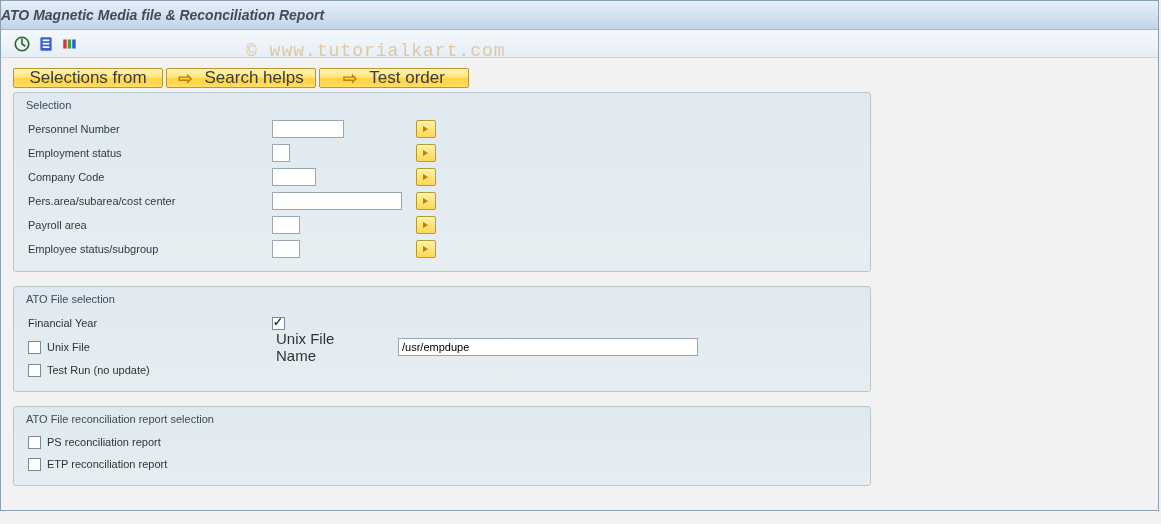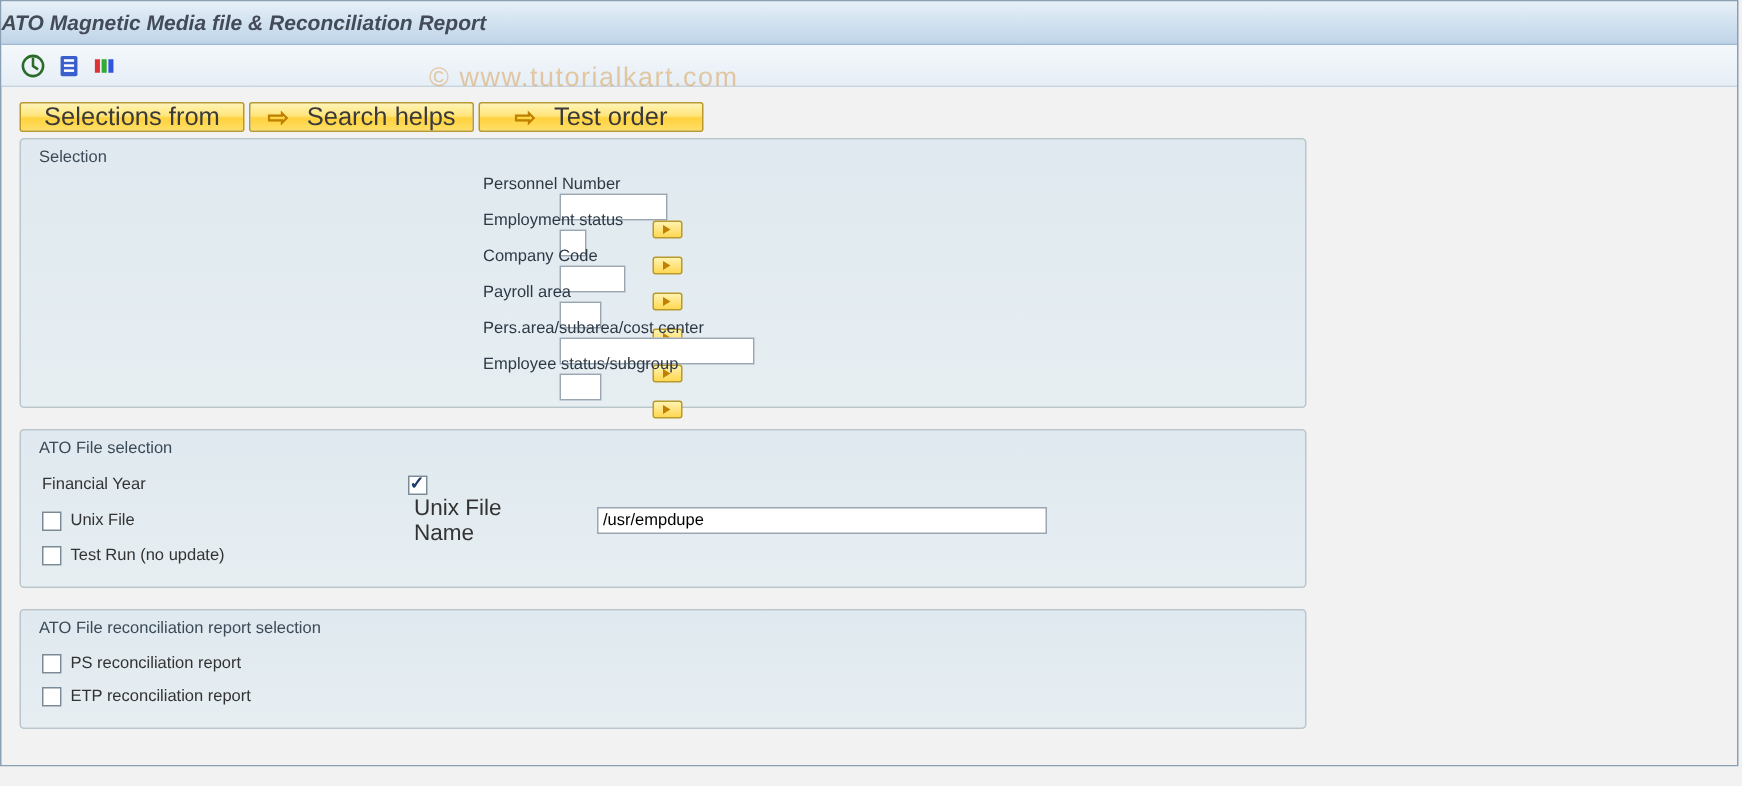--- a/index.html
+++ b/index.html
@@ -74,21 +74,20 @@
   .group-title {
     font-size: 11px;
     color: #3b4a58;
     margin-bottom: 6px;
     padding-left: 2px;
   }
   .row {
     display: flex;
     align-items: center;
     height: 24px;
-    flex-direction: column;
   }
   .lbl {
     width: 248px;
     padding-left: 4px;
     color: #2d3a46;
   }
   .fld {
     width: 138px;
     display: flex;
   }
@@ -144,23 +143,22 @@
   .file-name-lbl {
     width: 106px; height:20px;
     display:inline-flex; align-items:center; justify-content:flex-start;
     font-size:15px; color:#333; padding-left:4px;
   }
   .file-input { margin-left:6px; }
   .file-input input { width: 300px; height:18px; border:1px solid #9aa6b2; padding:0 3px; font-size:11px; }
   .watermark {
     position:absolute; top:40px; left:245px;
     font-size:18px; color: rgba(210,120,0,0.35);
-    font-family: Liberation Sans, sans-serif; letter-spacing:1px;
+    font-family: Liberation Mono, monospace; letter-spacing:1px;
     pointer-events:none;
-    margin-left:40px;
   }
   .container { position:relative; border:1px solid #8aa0b4; width:1159px; background:#f2f2f2;}
 </style>
 </head>
 <body>
 
 <div class="container">
 
   <div class="title-bar">
     <h1>ATO Magnetic Media file &amp; Reconciliation Report</h1>
@@ -241,35 +239,35 @@
             <input type="text" style="width: 44px;" value="">
           </div>
         <div class="multibtn">
             <svg viewBox="0 0 10 10">
               <path d="M2 2 L7 5 L2 8 Z" fill="#c08000"></path>
             </svg>
           </div>
       </div>
 
       <div class="row">
+        <div class="lbl">Pers.area/subarea/cost center</div>
+        <div class="fld">
+            <input type="text" style="width: 130px;" value="">
+          </div>
+        <div class="multibtn">
+            <svg viewBox="0 0 10 10">
+              <path d="M2 2 L7 5 L2 8 Z" fill="#c08000"></path>
+            </svg>
+          </div>
+      </div>
+
+      <div class="row">
         <div class="lbl">Payroll area</div>
         <div class="fld">
             <input type="text" style="width: 28px;" value="">
-          </div>
-        <div class="multibtn">
-            <svg viewBox="0 0 10 10">
-              <path d="M2 2 L7 5 L2 8 Z" fill="#c08000"></path>
-            </svg>
-          </div>
-      </div>
-
-      <div class="row">
-        <div class="lbl">Pers.area/subarea/cost center</div>
-        <div class="fld">
-            <input type="text" style="width: 130px;" value="">
           </div>
         <div class="multibtn">
             <svg viewBox="0 0 10 10">
               <path d="M2 2 L7 5 L2 8 Z" fill="#c08000"></path>
             </svg>
           </div>
       </div>
 
       <div class="row">
         <div class="lbl">Employee status/subgroup</div>

